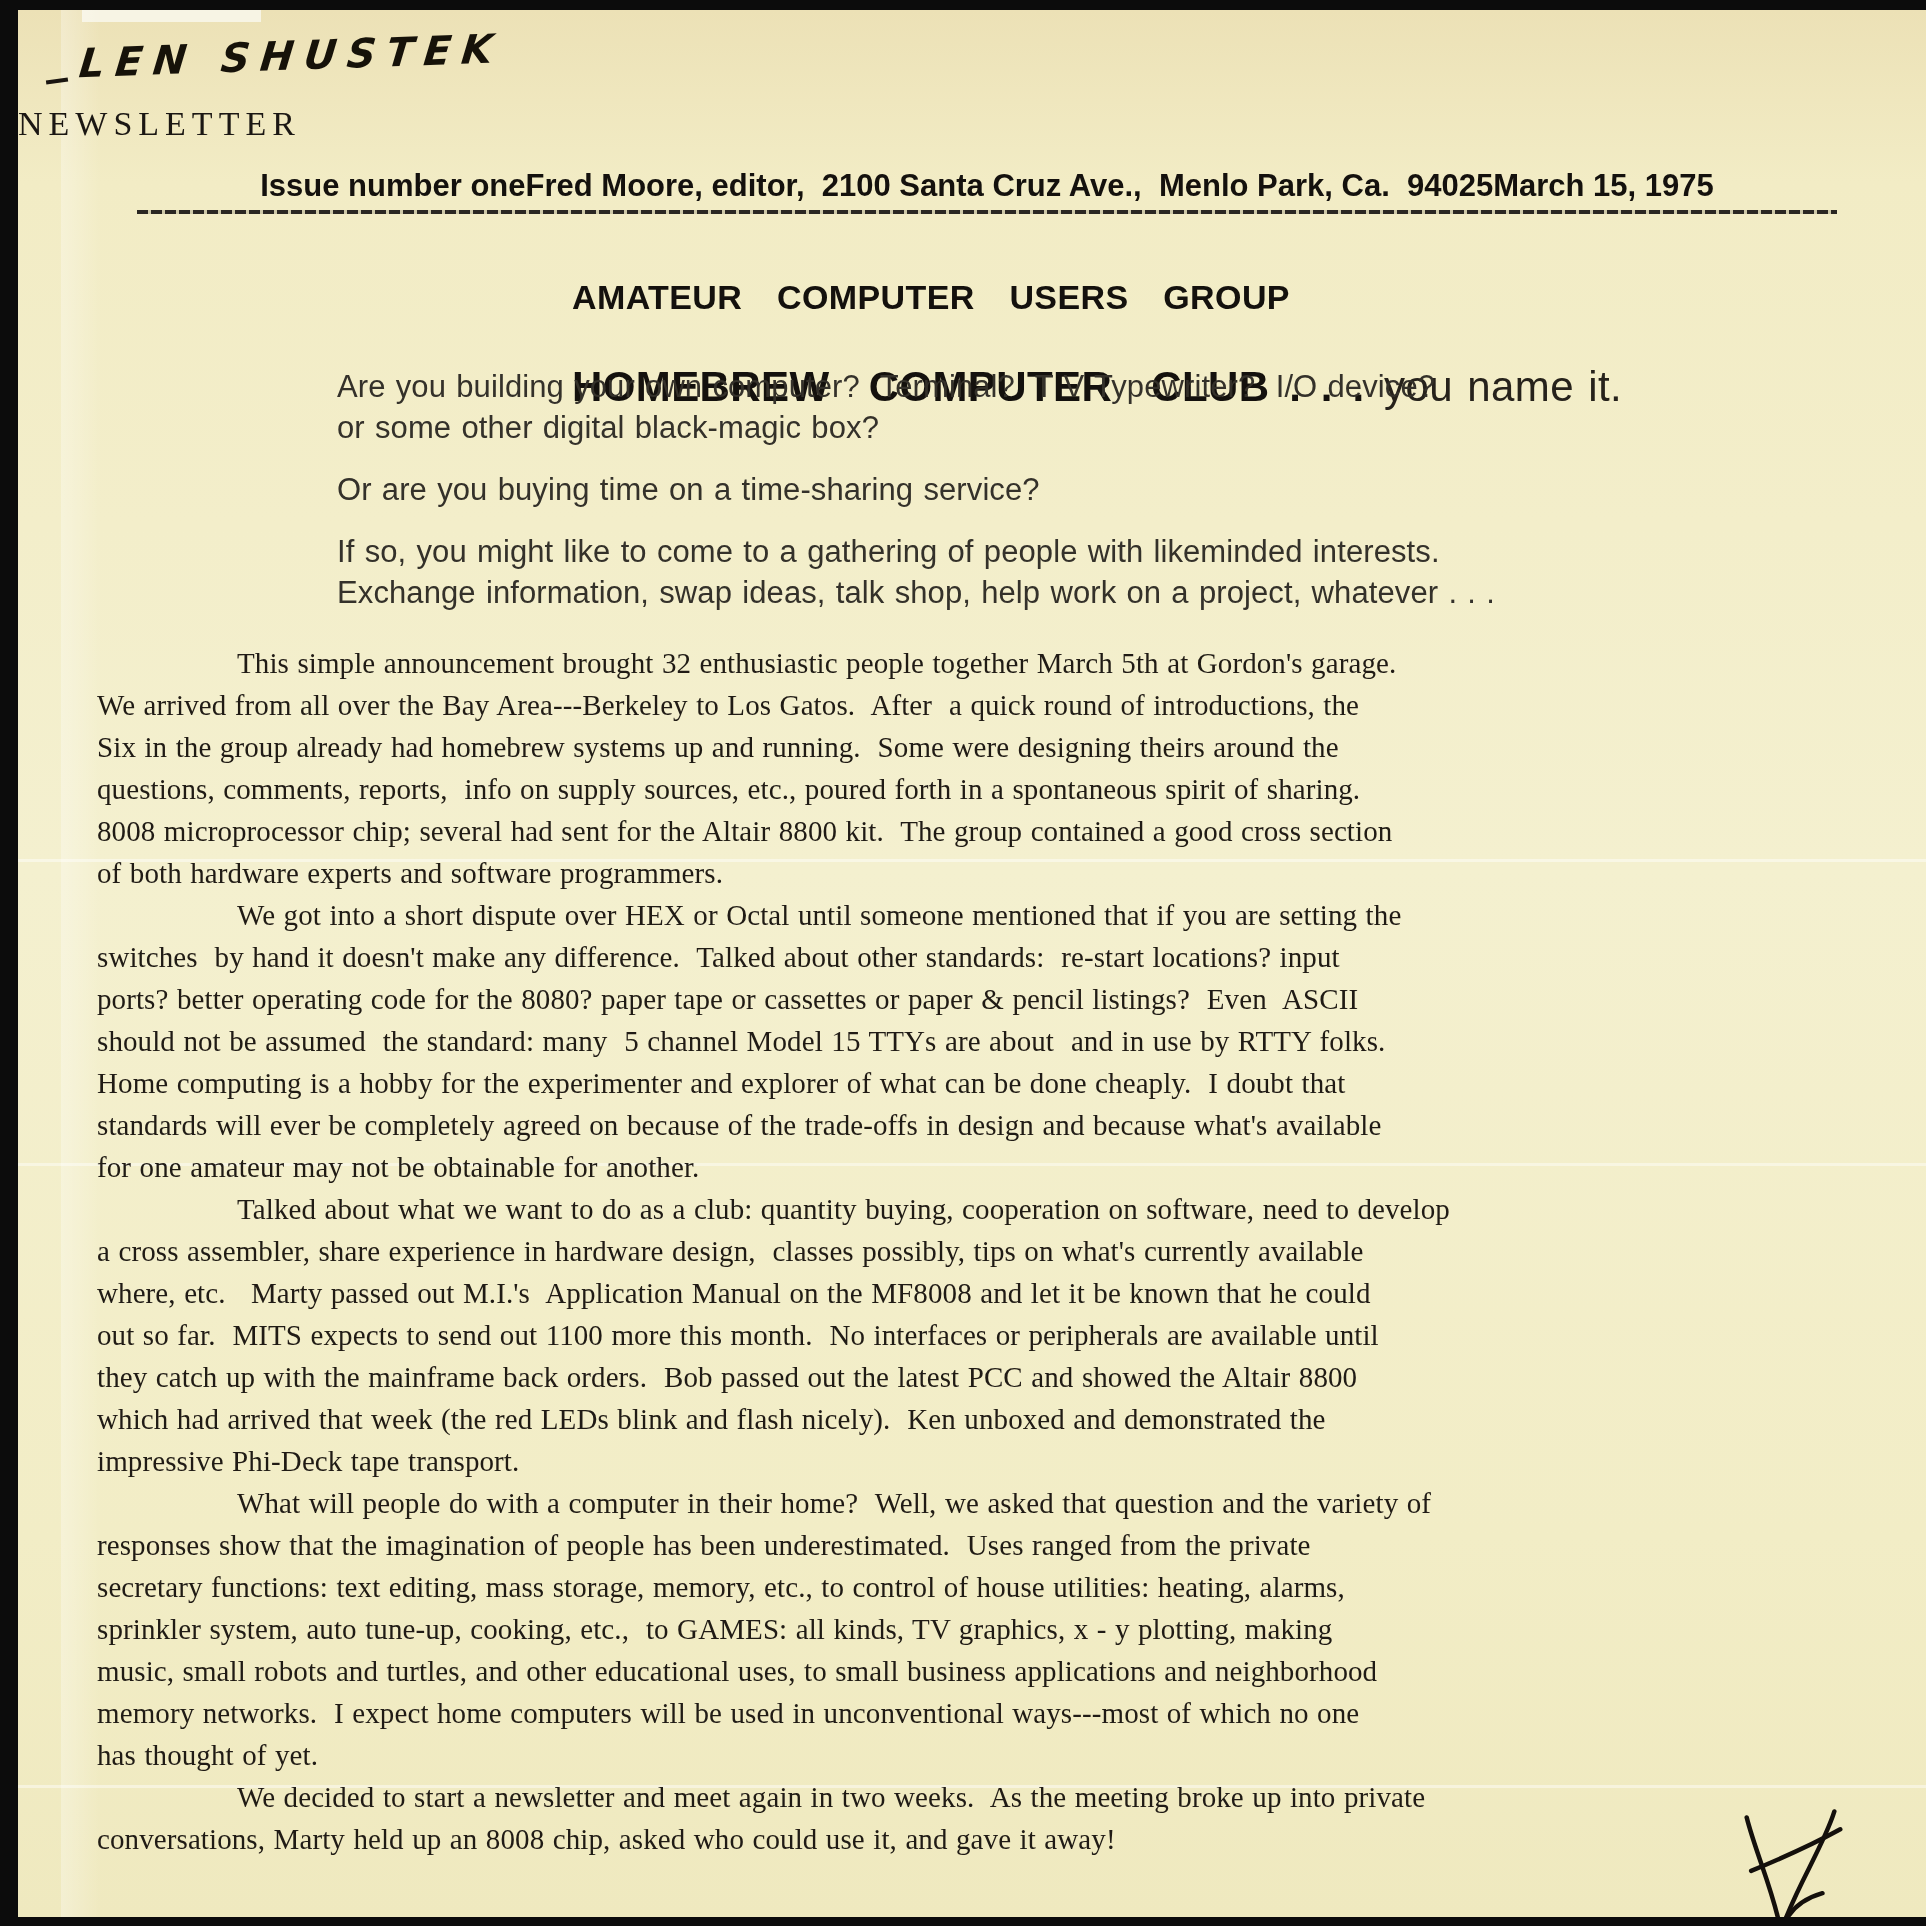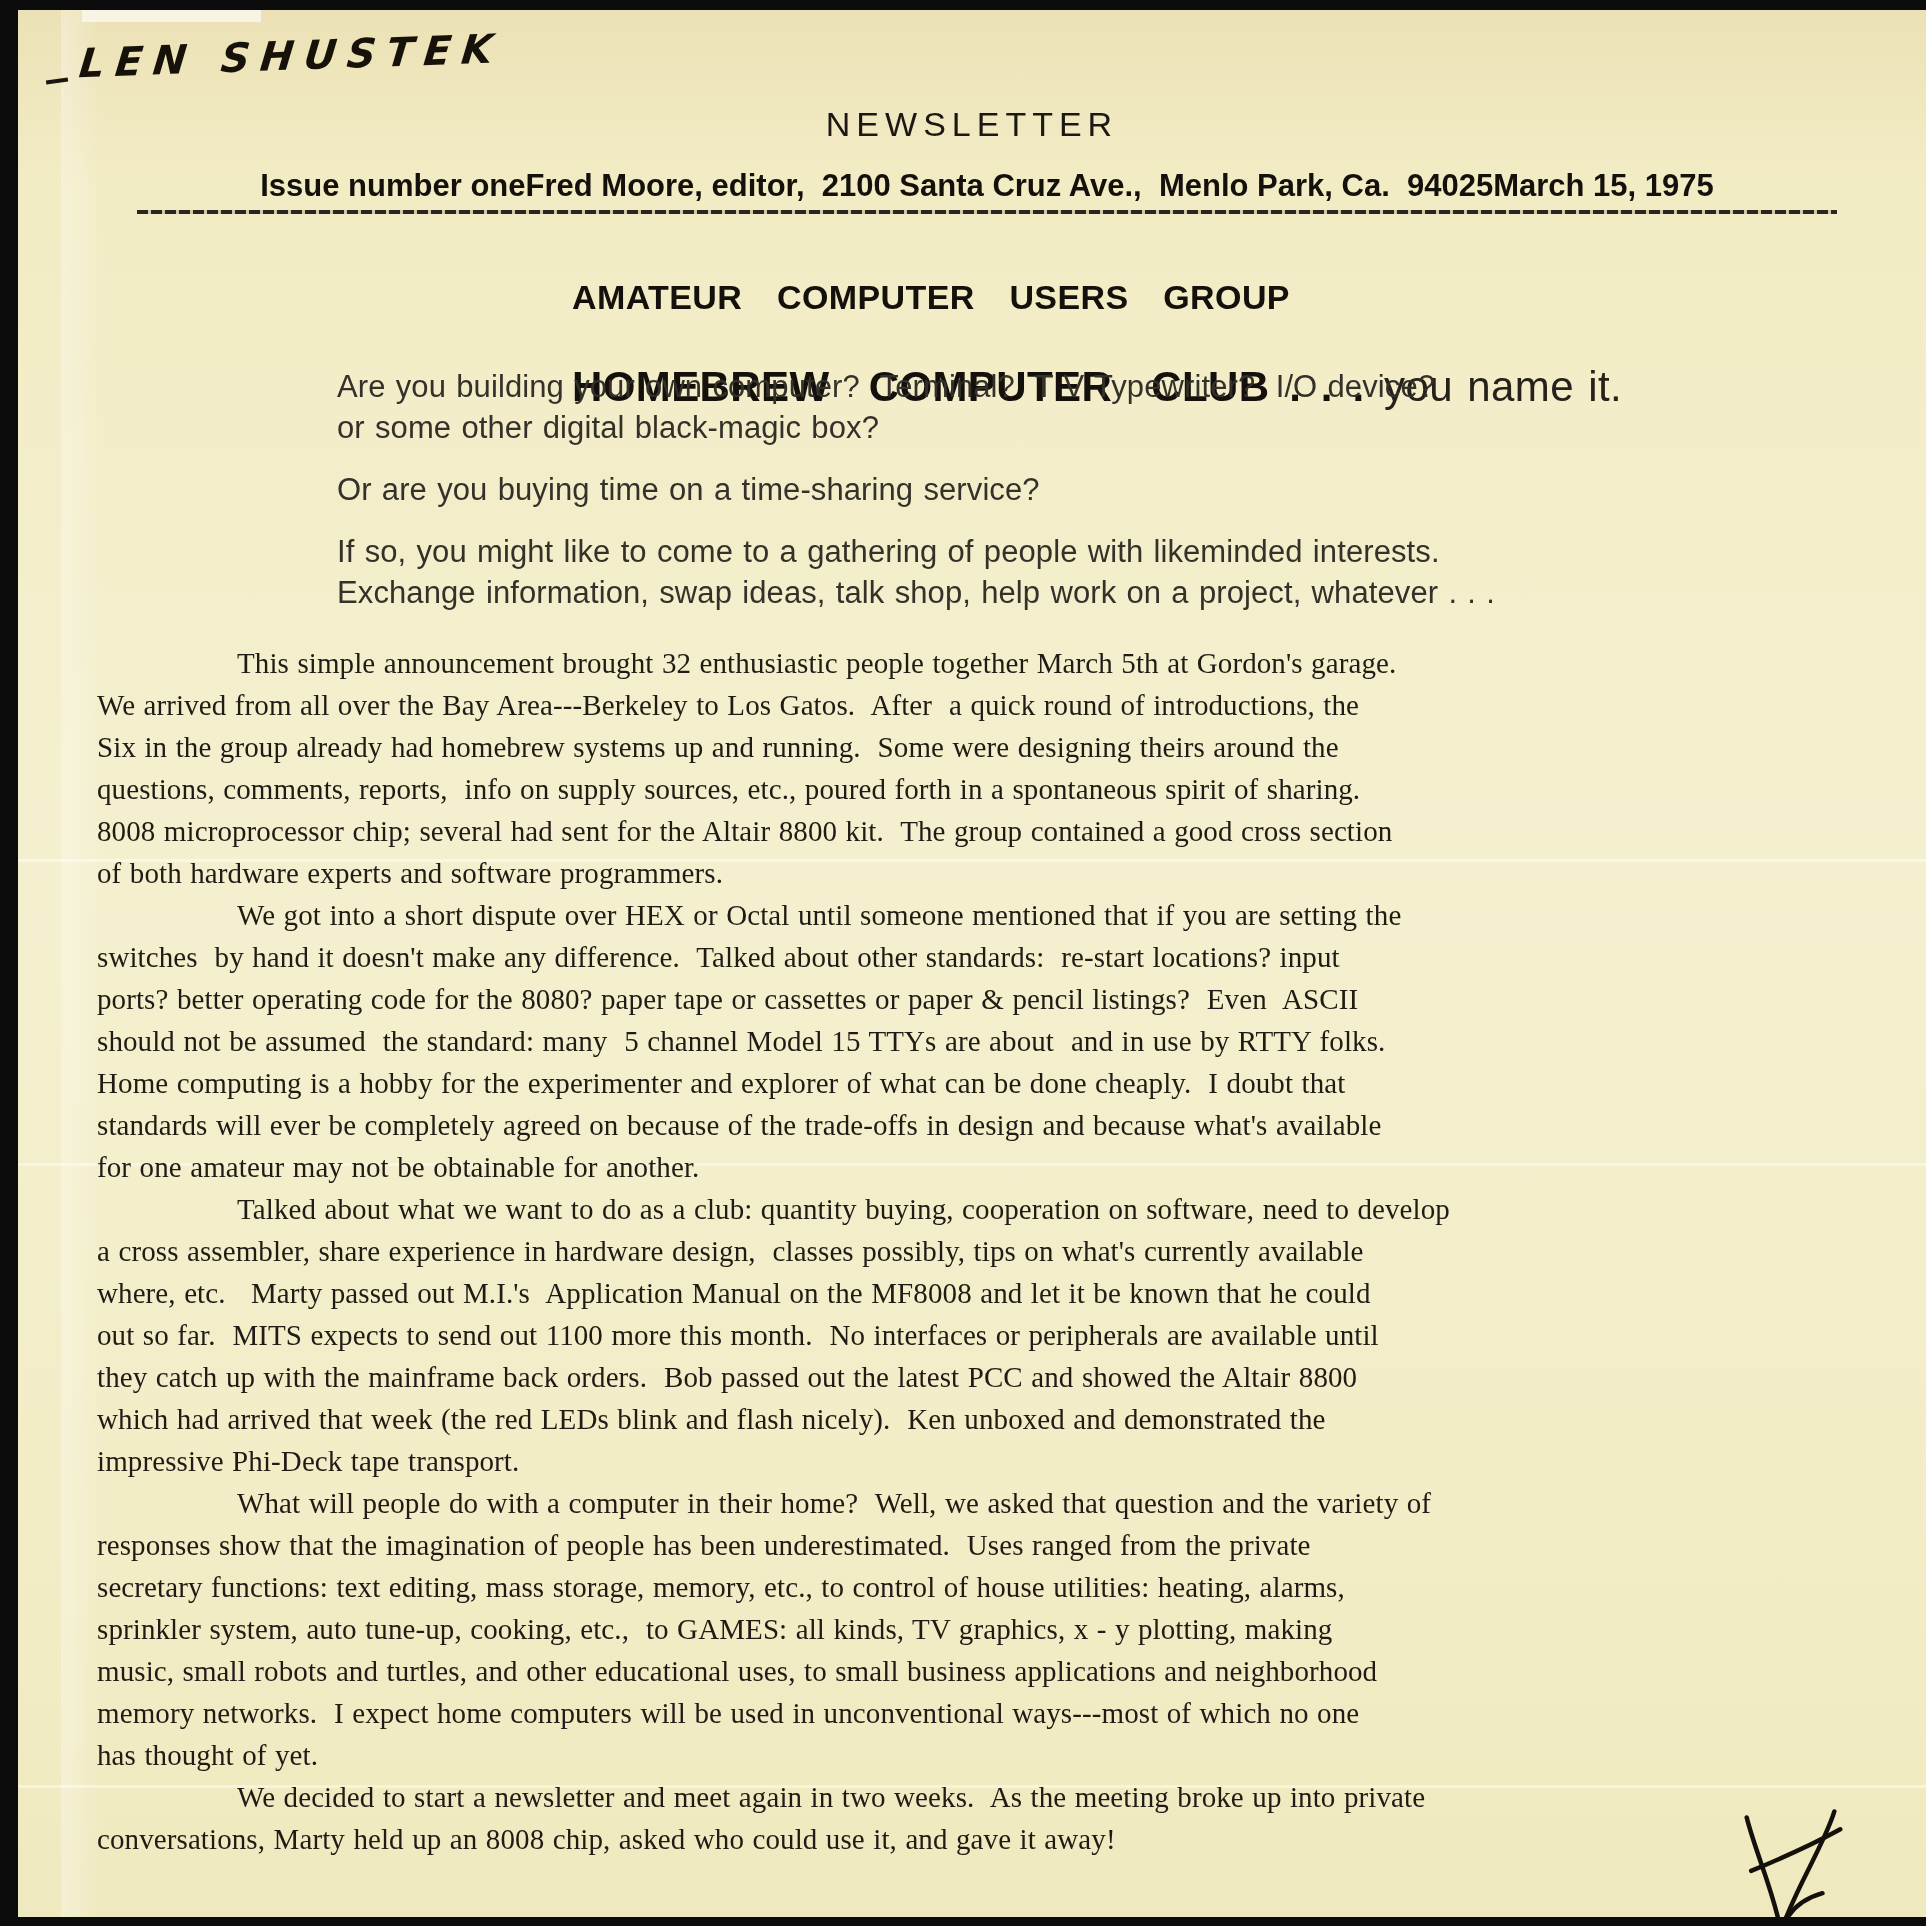--- a/index.html
+++ b/index.html
@@ -34,23 +34,23 @@
     transform-origin:left top;
     white-space:pre;
   }
   .hand-dash{
     position:absolute;left:28px;top:69px;width:22.4px;height:3.7px;background:#1a1510;
     transform:rotate(-8deg);
   }
 
   .nl-title{
     position:absolute;left:0;top:95px;width:100%;
-    text-align:center;
     font-size:34px;font-weight:400;letter-spacing:6px;color:#1b1713;
     white-space:pre;
+    font-family:Liberation Serif, serif;
   }
   .masthead{
     position:absolute;left:119px;top:158px;width:1700px;
     display:flex;justify-content:center;align-items:baseline;
     font-size:31px;font-weight:700;color:#14110d;
     white-space:pre;
   }
   .rule{
     position:absolute;left:119px;top:200px;width:1700px;height:3.7px;
     background:repeating-linear-gradient(90deg,#2a2722 0 11.2px,rgba(42,39,34,.18) 11.2px 14px);

